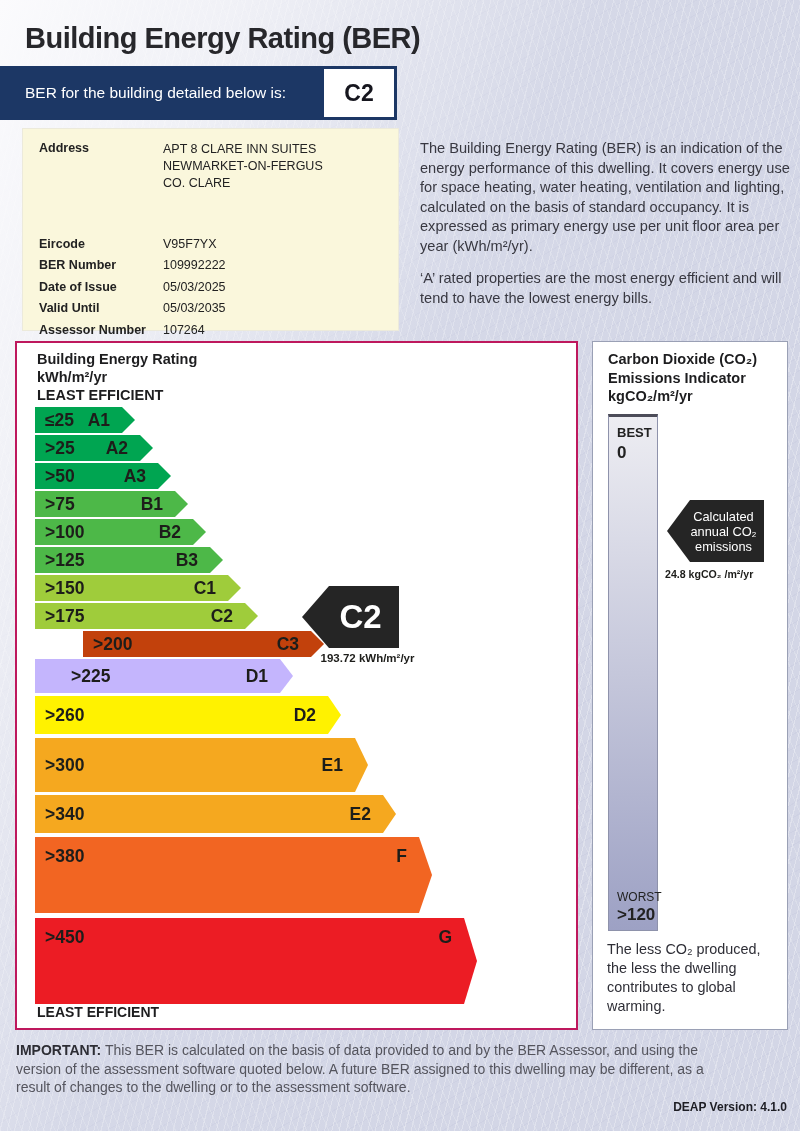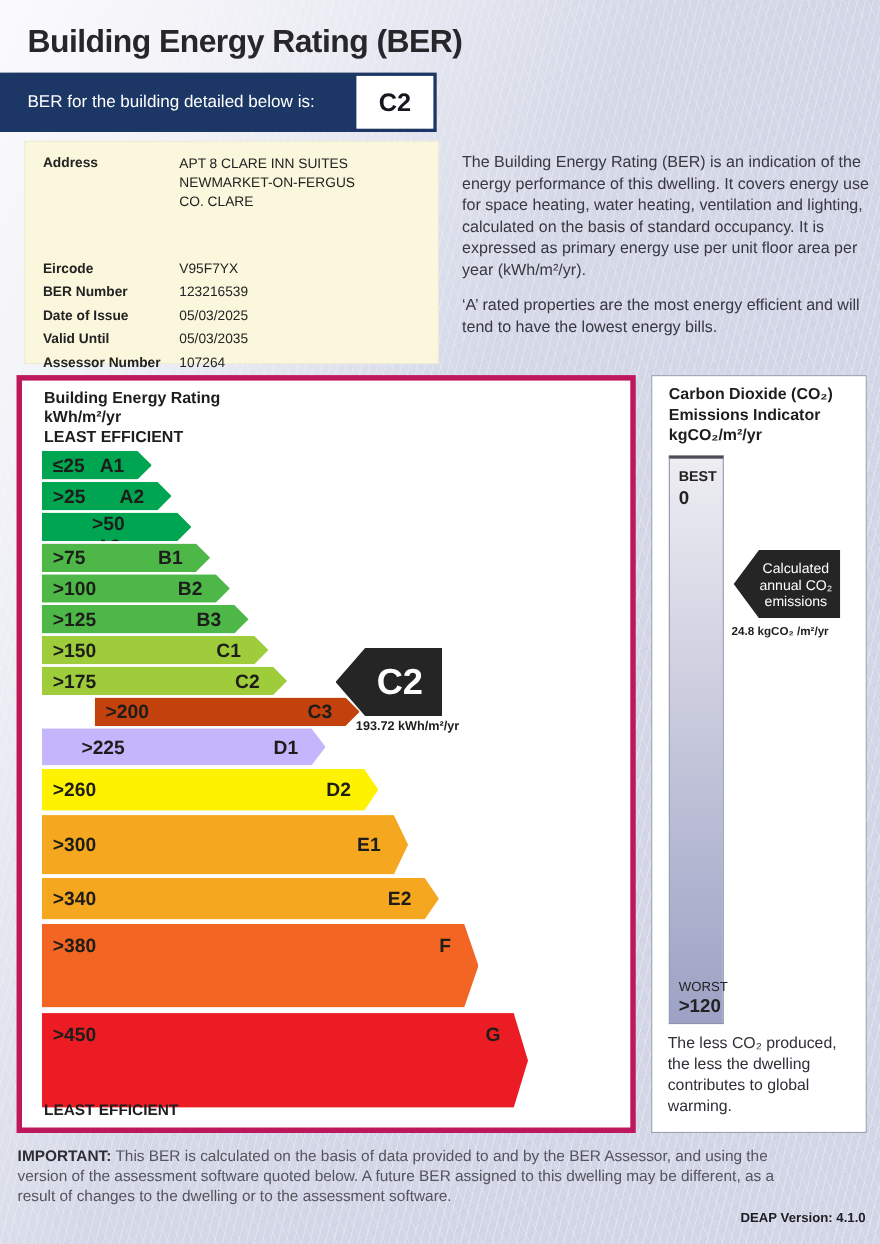--- a/index.html
+++ b/index.html
@@ -27,21 +27,21 @@
   .details-inner{position:absolute;left:16px;top:12px;right:10px;font-size:12.5px;color:#222;}
   .detail-row{display:flex;margin-bottom:7.4px;}
   .detail-label{width:124px;font-weight:bold;flex-shrink:0;}
   .detail-value{flex:1;}
   .address-row{margin-bottom:45px;}
   .address-lines div{line-height:17px;}
 
   .description{position:absolute;left:420px;top:139px;width:372px;font-size:14.6px;line-height:19.5px;color:#383841;}
   .description .p2{margin-top:13px;}
 
-  .chart-panel{position:absolute;left:15px;top:341px;width:563px;height:689px;background:#fff;border:5px solid #be185d;box-sizing:border-box;}
+  .chart-panel{position:absolute;left:15px;top:341px;width:563px;height:689px;background:#fff;border:2px solid #be185d;box-sizing:border-box;}
   .chart-head{position:absolute;left:20px;top:7px;font-size:14.5px;font-weight:bold;color:#1d1d1f;line-height:18px;}
   .bands{position:absolute;left:18px;top:64px;}
   .band{position:relative;display:flex;align-items:center;justify-content:space-between;
         box-sizing:border-box;padding:0 25px 0 10px;
         clip-path:polygon(0 0, calc(100% - 13px) 0, 100% 50%, calc(100% - 13px) 100%, 0 100%);
         font-weight:bold;font-size:17.5px;color:#1d1d1a;}
   .band.tall{align-items:flex-start;padding-top:9px;}
   .least{position:absolute;left:20px;bottom:8px;font-size:14px;font-weight:bold;color:#1d1d1f;}
 
   .pointer{position:absolute;left:285px;top:243px;width:97px;height:62px;background:#252525;
@@ -92,21 +92,21 @@
             <div>NEWMARKET-ON-FERGUS</div>
             <div>CO. CLARE</div>
           </div>
         </div>
         <div class="detail-row">
           <div class="detail-label">Eircode</div>
           <div class="detail-value">V95F7YX</div>
         </div>
         <div class="detail-row">
           <div class="detail-label">BER Number</div>
-          <div class="detail-value">123216539</div>
+          <div class="detail-value">109992222</div>
         </div>
         <div class="detail-row">
           <div class="detail-label">Date of Issue</div>
           <div class="detail-value">05/03/2025</div>
         </div>
         <div class="detail-row">
           <div class="detail-label">Valid Until</div>
           <div class="detail-value">05/03/2035</div>
         </div>
         <div class="detail-row">
@@ -133,21 +133,21 @@
       </div>
       <div class="bands">
           <div class="band" style="background: rgb(0, 165, 81); width: 100px; height: 26px; margin-bottom: 2px;">
             <span>≤25</span>
             <span>A1</span>
           </div>
           <div class="band" style="background: rgb(0, 165, 81); width: 118px; height: 26px; margin-bottom: 2px;">
             <span>&gt;25</span>
             <span>A2</span>
           </div>
-          <div class="band" style="background: rgb(0, 165, 81); width: 136px; height: 26px; margin-bottom: 2px; flex-direction: column;">
+          <div class="band" style="background: rgb(0, 165, 81); width: 136px; height: 26px; margin-bottom: 2px;">
             <span>&gt;50</span>
             <span>A3</span>
           </div>
           <div class="band" style="background: rgb(77, 184, 72); width: 153px; height: 26px; margin-bottom: 2px;">
             <span>&gt;75</span>
             <span>B1</span>
           </div>
           <div class="band" style="background: rgb(77, 184, 72); width: 171px; height: 26px; margin-bottom: 2px;">
             <span>&gt;100</span>
             <span>B2</span>

